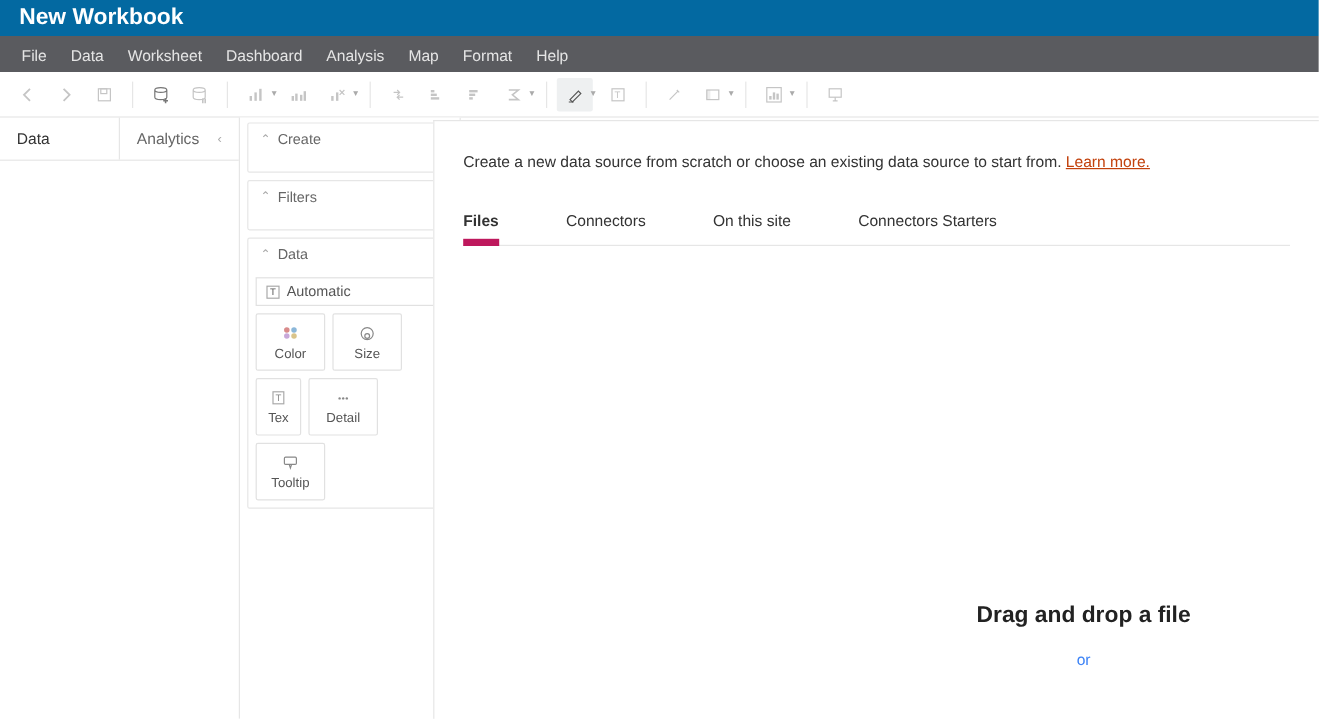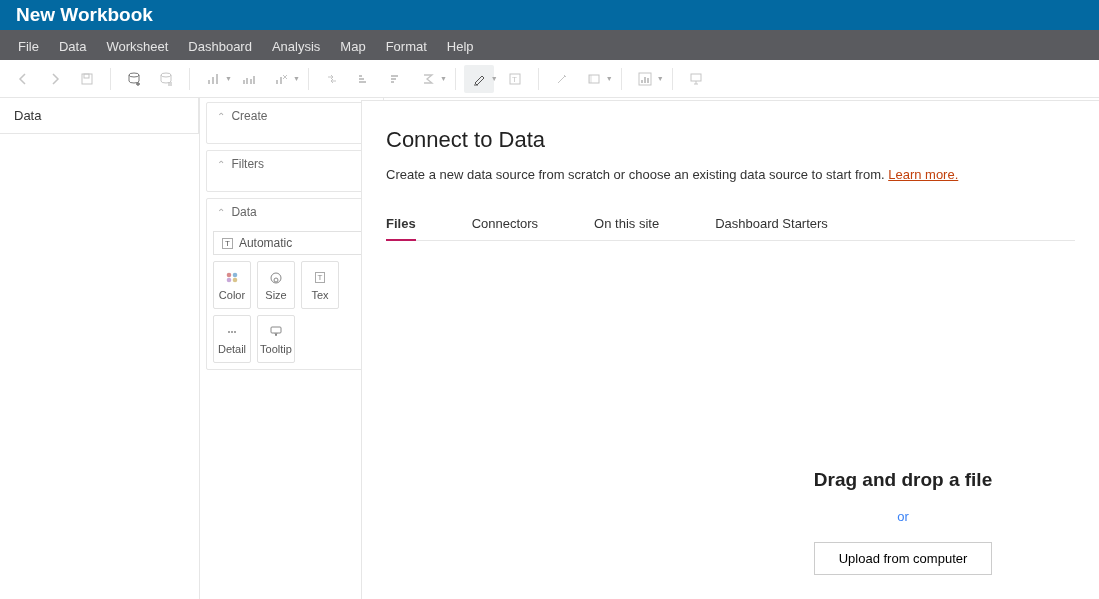--- a/index.html
+++ b/index.html
@@ -30,36 +30,36 @@
   .left-tab.analytics .chev { color:#aaa; font-size:11px; }
 
   .cards-panel { width: 184px; border-right: 1px solid #e6e6e6; padding: 4px 6px; display:flex; flex-direction:column; gap:6px; background:#fff; position:relative; }
   .shelf { border: 1px solid #e6e6e6; border-radius: 2px; background:#fff; }
   .shelf-header { padding: 6px 10px; font-size: 12px; color:#666; display:flex; align-items:center; gap:6px; }
   .shelf-header .chev { font-size: 10px; color:#aaa; }
   .shelf.pages, .shelf.filters { height: 42px; }
   .marks-body { padding: 6px; }
   .marks-type { border:1px solid #e1e1e1; padding:4px 8px; font-size:12px; color:#555; display:flex; align-items:center; gap:6px; margin-bottom:6px; }
   .marks-grid { display:flex; gap:6px; flex-wrap:wrap; }
-  .mark-btn { width:38px; height:48px; border:1px solid #e1e1e1; border-radius:2px; display:flex; flex-direction:column; align-items:center; justify-content:center; gap:4px; font-size:11px; color:#555; }
+  .mark-btn { width:58px; height:48px; border:1px solid #e1e1e1; border-radius:2px; display:flex; flex-direction:column; align-items:center; justify-content:center; gap:4px; font-size:11px; color:#555; }
   .mark-btn.cut { width:38px; }
   .mark-icon { height:16px; display:flex; align-items:center; justify-content:center; color:#888; }
 
   .worksheet-area { flex:1; position:relative; }
   .columns-shelf { position:absolute; top:-2px; left:12px; display:flex; align-items:center; gap:6px; color:#888; font-size:12px; padding:4px 8px; }
 
   
   .modal { position: fixed; top: 100px; left: 361px; right: 0; bottom: 0; background: #fff; border-top: 1px solid #e6e6e6; border-left:1px solid #e6e6e6; display:flex; flex-direction:column; }
   .modal-inner { padding: 26px 24px 0 24px; }
   .modal h1 { font-size: 22px; font-weight: 400; color:#222; margin-bottom: 14px; }
   .modal .subtitle { font-size: 13px; color:#333; margin-bottom: 26px; }
   .modal .subtitle a { color:#c2410c; text-decoration: underline; }
   .modal-tabs { display:flex; gap:0; border-bottom:1px solid #e6e6e6; }
   .modal-tab { padding: 8px 0; margin-right: 56px; font-size: 13px; color:#333; cursor:pointer; }
-  .modal-tab.active { font-weight:600; border-bottom: 2px solid #be185d; margin-bottom:-1px; }
+  .modal-tab.active { font-weight:600; border-bottom: 6px solid #be185d; margin-bottom:-1px; }
 
   .drop-zone { flex:1; display:flex; flex-direction:column; align-items:center; justify-content:flex-end; padding-bottom: 24px; margin-left: auto; width: 360px; margin-right: 16px; }
   .drop-zone h2 { font-size: 19px; font-weight:700; color:#222; margin-bottom:18px; }
   .drop-zone .or { font-size:13px; color:#3b82f6; margin-bottom:18px; }
   .upload-btn { border:1px solid #ccc; background:#fff; padding: 8px 24px; font-size:13px; cursor:pointer; }
 
   svg { display:block; }
 </style>
 </head>
 <body>
@@ -222,20 +222,24 @@
         <rect x="2" y="2" width="10" height="7" stroke="currentColor" fill="none"></rect>
         <path d="M7 9 L7 12 M5 12 L9 12" stroke="currentColor"></path>
       </svg>
   </div>
 </div>
 
 <div class="workspace">
   <div class="left-panel">
     <div class="left-tabs">
       <div class="left-tab">Data</div>
+      <div class="left-tab analytics">
+        <span>Analytics</span>
+        <span class="chev">‹</span>
+      </div>
     </div>
   </div>
 
   <div class="cards-panel">
     <div class="shelf pages">
       <div class="shelf-header">
           <span class="chev">⌃</span>
           <span>Create</span>
         </div>
     </div>
@@ -309,29 +313,27 @@
   <div class="worksheet-area">
     <div class="columns-shelf">
       <span style="letter-spacing:1px;">iii</span>
       <span>Columns</span>
     </div>
   </div>
 </div>
 
 <div class="modal">
   <div class="modal-inner">
-    <h1>Connect to Data</h1>
     <p class="subtitle">
       <span>Create a new data source from scratch or choose an existing data source to start from. </span><a href="#">Learn more.</a>
     </p>
     <div class="modal-tabs">
       <div class="modal-tab active">Files</div>
       <div class="modal-tab">Connectors</div>
       <div class="modal-tab">On this site</div>
-      <div class="modal-tab">Dashboard Starters</div>
+      <div class="modal-tab">Connectors Starters</div>
     </div>
   </div>
   <div class="drop-zone">
     <h2>Drag and drop a file</h2>
     <div class="or">or</div>
-    <button class="upload-btn">Upload from computer</button>
   </div>
 </div>
 
 </body></html>

